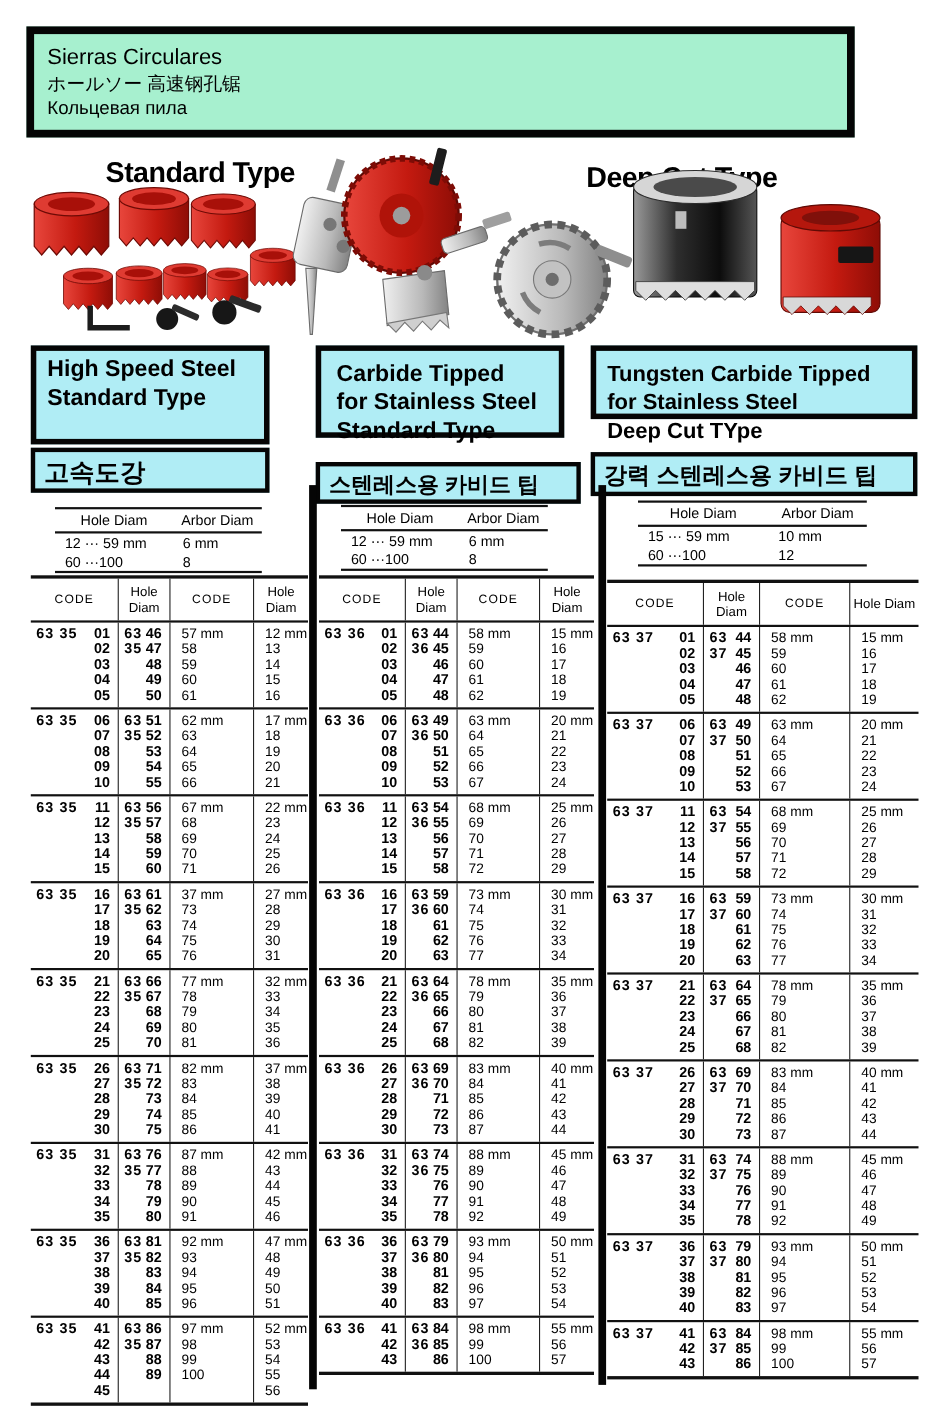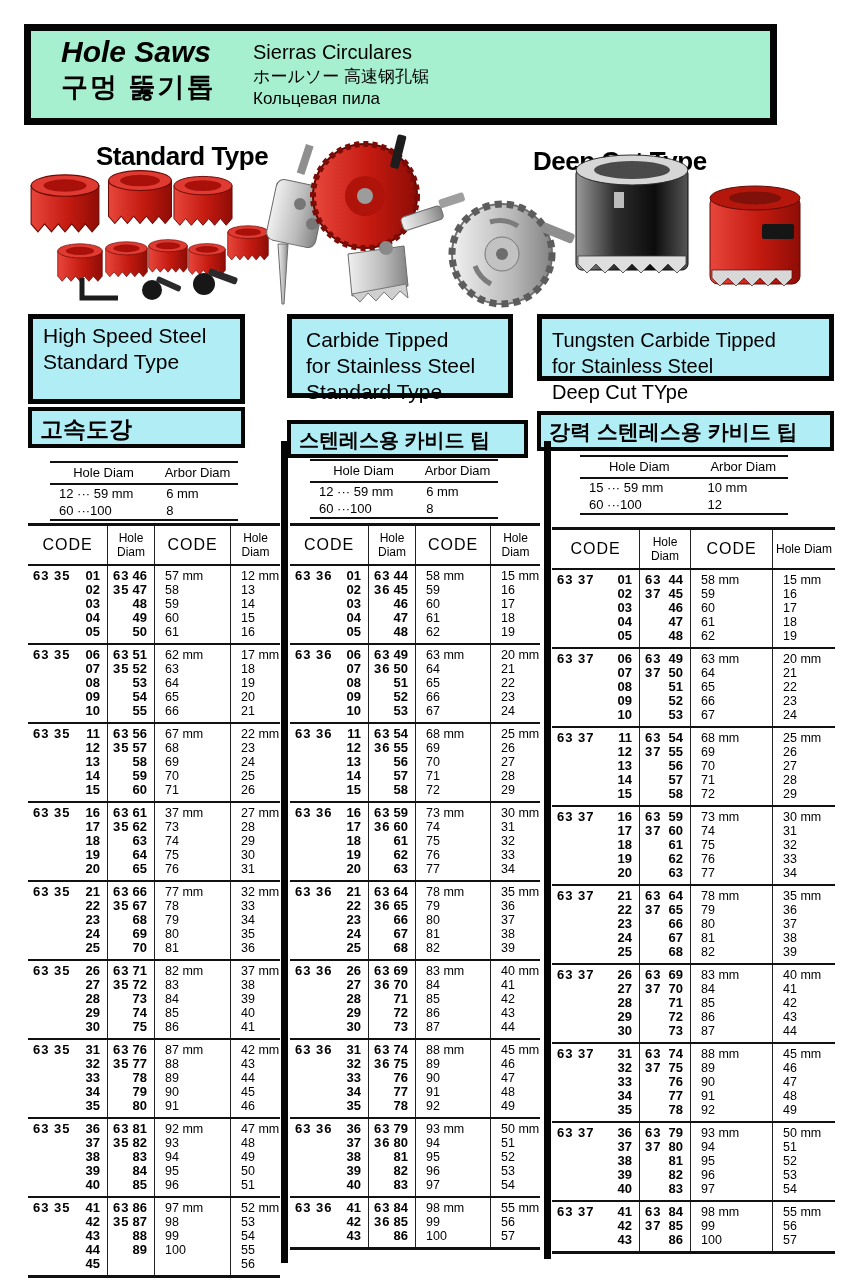--- a/index.html
+++ b/index.html
@@ -19,21 +19,21 @@
   .banner-ru{font-size:17px;line-height:22px;}
 
   
   .type-label{position:absolute;font-size:26px;font-weight:bold;letter-spacing:-0.5px;}
   .lbl-std{left:96px;top:141px;}
   .lbl-deep{left:533px;top:146px;}
   .scene{position:absolute;left:20px;top:126px;width:812px;height:186px;}
 
   
   .col-head{position:absolute;background:#b0edf5;border:5px solid #050505;box-sizing:border-box;
-            font-weight:normal;font-size:21px;line-height:26px;padding:4px 6px 4px 10px;}
+            font-weight:bold;font-size:21px;line-height:26px;padding:4px 6px 4px 10px;}
   .hb0{left:28px;top:314px;width:217px;height:90px;}
   .hb1{left:287px;top:314px;width:226px;height:84px;padding-top:8px;padding-left:14px;}
   .hb2{left:537px;top:314px;width:297px;height:67px;font-size:20px;padding-top:8px;}
   .col-head span{display:block;}
 
   .ko-box{position:absolute;background:#b0edf5;border:4px solid #050505;box-sizing:border-box;
           font-weight:bold;padding:3px 8px;}
   .kb0{left:28px;top:407px;width:217px;height:41px;font-size:23px;}
   .kb1{left:287px;top:420px;width:241px;height:38px;font-size:20px;}
   .kb2{left:537px;top:411px;width:297px;height:40px;font-size:21px;}
@@ -49,21 +49,21 @@
   .spec-row span{padding-left:9px;}
 
   
   .htable{position:absolute;border-top:3px solid #111;border-bottom:3px solid #111;}
   .tb0{left:28px;top:523px;width:252px;--cols:80px 47px 76px 49px;}
   .tb1{left:290px;top:523px;width:250px;--cols:79px 47px 75px 49px;}
   .tb2{left:552px;top:527px;width:283px;--cols:88px 51px 82px 62px;}
   .ht-head{display:grid;grid-template-columns:var(--cols);border-bottom:2px solid #111;}
   .ht-hcell{display:flex;align-items:center;justify-content:center;text-align:center;
             min-height:34px;font-size:12px;line-height:14px;padding:2px 0;}
-  .ht-hcell.code-h{font-size:16px;letter-spacing:1px;}
+  .ht-hcell.code-h{font-size:11px;letter-spacing:1px;}
   .ht-hcell:not(:last-child){border-right:1px solid #222;}
   .ht-block{display:grid;grid-template-columns:var(--cols);}
   .ht-block + .ht-block{border-top:2px solid #111;}
   .ht-cell{padding:3px 0 4px;}
   .ht-cell:not(:last-child){border-right:1px solid #222;}
   .code-row{display:flex;justify-content:flex-end;height:14px;line-height:14px;
             font-weight:bold;font-size:13px;padding:0 7px 0 5px;}
   .code-prefix{margin-right:auto;letter-spacing:1px;}
   .diam-row{height:14px;line-height:14px;font-size:12.5px;padding-left:10px;}
 
@@ -71,24 +71,20 @@
   .vbar{position:absolute;width:7px;background:#050505;}
   .vb0{left:281px;top:441px;height:822px;}
   .vb1{left:544px;top:441px;height:818px;}
 </style>
 </head>
 <body>
 
 <div class="page">
 
   <div class="banner">
-    <div class="banner-left">
-      <div class="banner-title">Hole Saws</div>
-      <div class="banner-title-ko">구멍 뚫기톱</div>
-    </div>
     <div class="banner-right">
       <div class="banner-es">Sierras Circulares</div>
       <div class="banner-ja">ホールソー   高速钢孔锯</div>
       <div class="banner-ru">Кольцевая пила</div>
     </div>
   </div>
 
   <div class="type-label lbl-std">Standard Type</div>
   <div class="type-label lbl-deep">Deep Cut Type</div>
 

